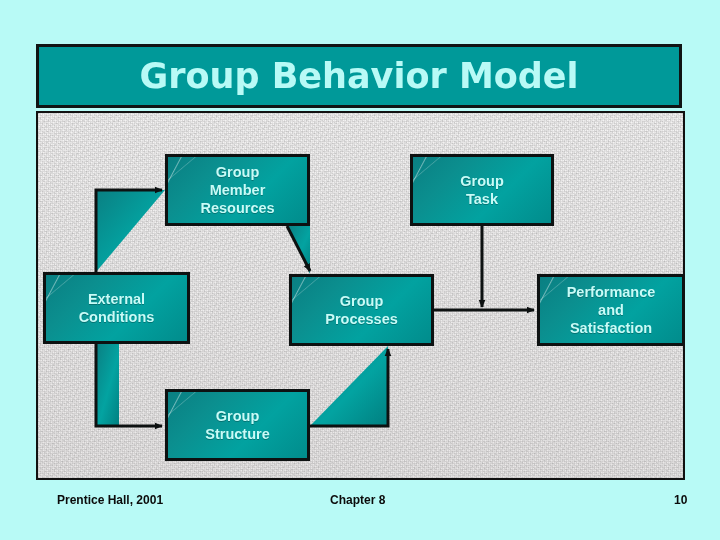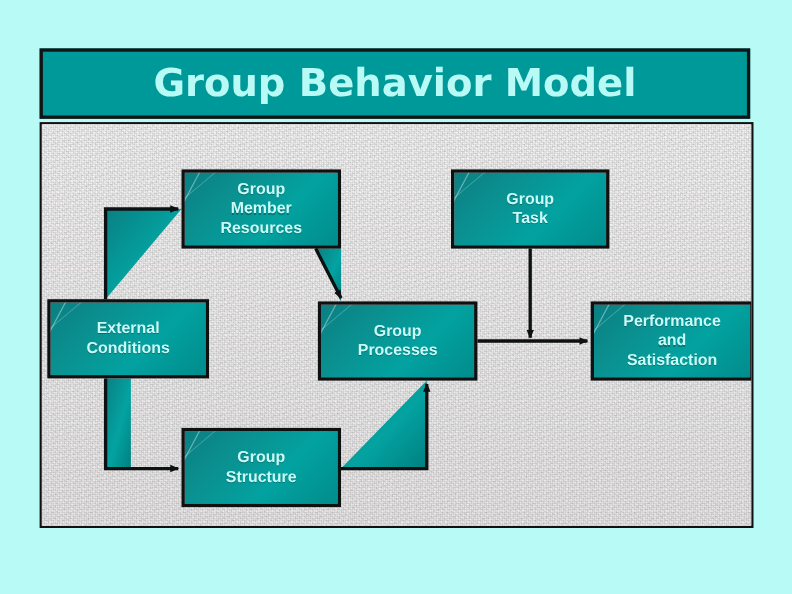--- a/index.html
+++ b/index.html
@@ -211,14 +211,19 @@
 and
 Satisfaction</span>
     </div>
 
     <div class="node" id="node-gs">
       <span class="label">Group
 Structure</span>
     </div>
   </div>
 
+  <div id="footer">
+    <span id="footer-left">Prentice Hall, 2001</span>
+    <span id="footer-center">Chapter 8</span>
+    <span id="footer-right">10</span>
+  </div>
 
 </div>
 
 </body></html>

